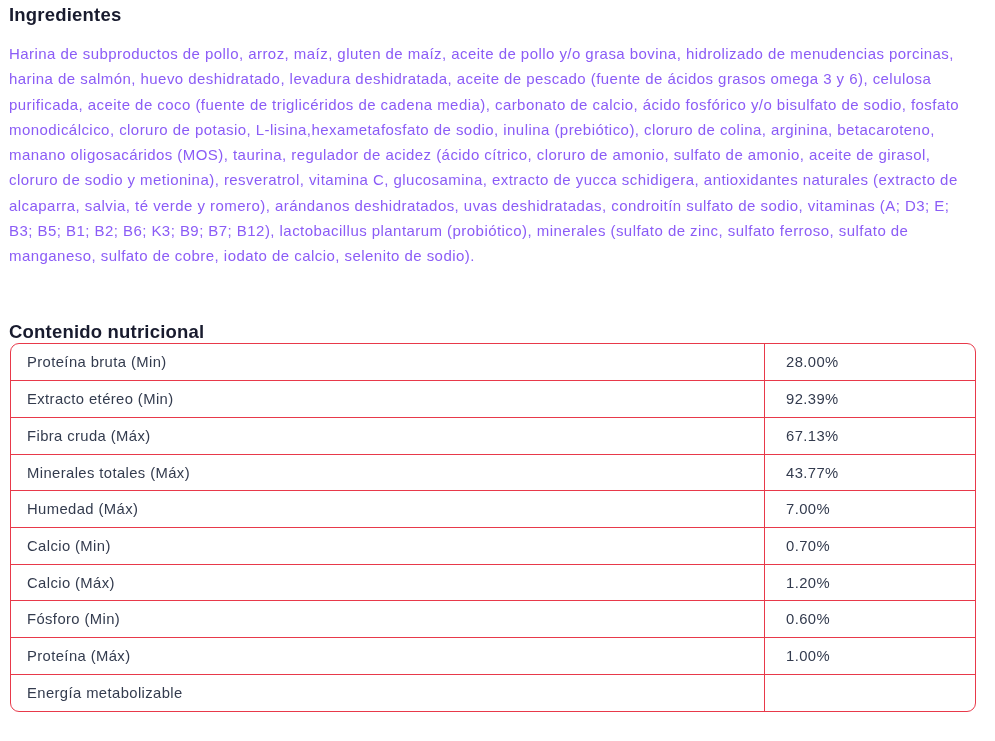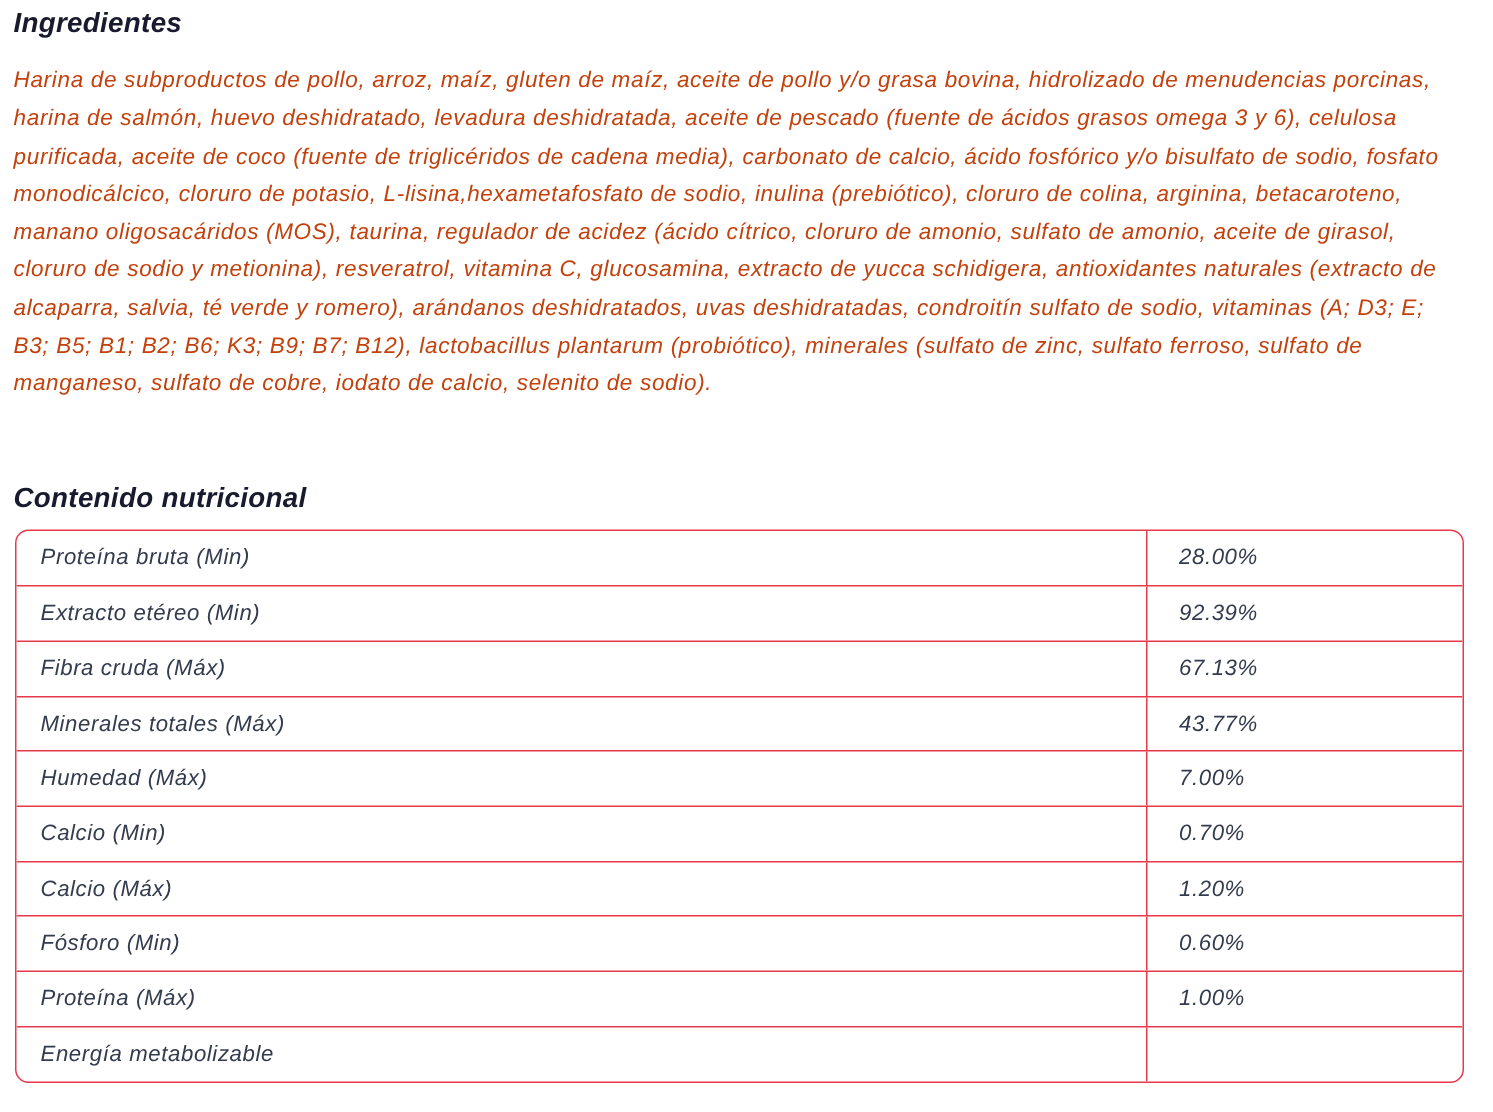--- a/index.html
+++ b/index.html
@@ -7,40 +7,39 @@
     width: 995px;
     background: #ffffff;
     font-family: "Liberation Sans", sans-serif;
     color: #3c4356;
   }
   .page {
     width: 995px;
     height: 741px;
     padding: 4px 18px 0 9px;
     overflow: hidden;
-    font-style: italic;
   }
   .section-title {
     font-size: 18.5px;
     font-weight: 700;
     color: #181b2e;
     letter-spacing: 0.2px;
   }
   .ingredients-title { margin-top: 0; }
   .ingredients-text {
     margin-top: 15px;
     font-size: 15px;
     line-height: 25.3px;
     letter-spacing: 0.45px;
-    color: #c2410c;
+    color: #8b5cf6;
     text-align: left;
   }
   .nutrition-title { margin-top: 52px; }
   .nutrition-table {
-    margin-top: 10px;
+    margin-top: 0;
     margin-left: 1px;
     width: 966px;
     border: 1px solid #e8394a;
     border-radius: 9px;
     overflow: hidden;
     background: #ffffff;
   }
   .nutrition-row {
     display: flex;
     height: 36.7px;

